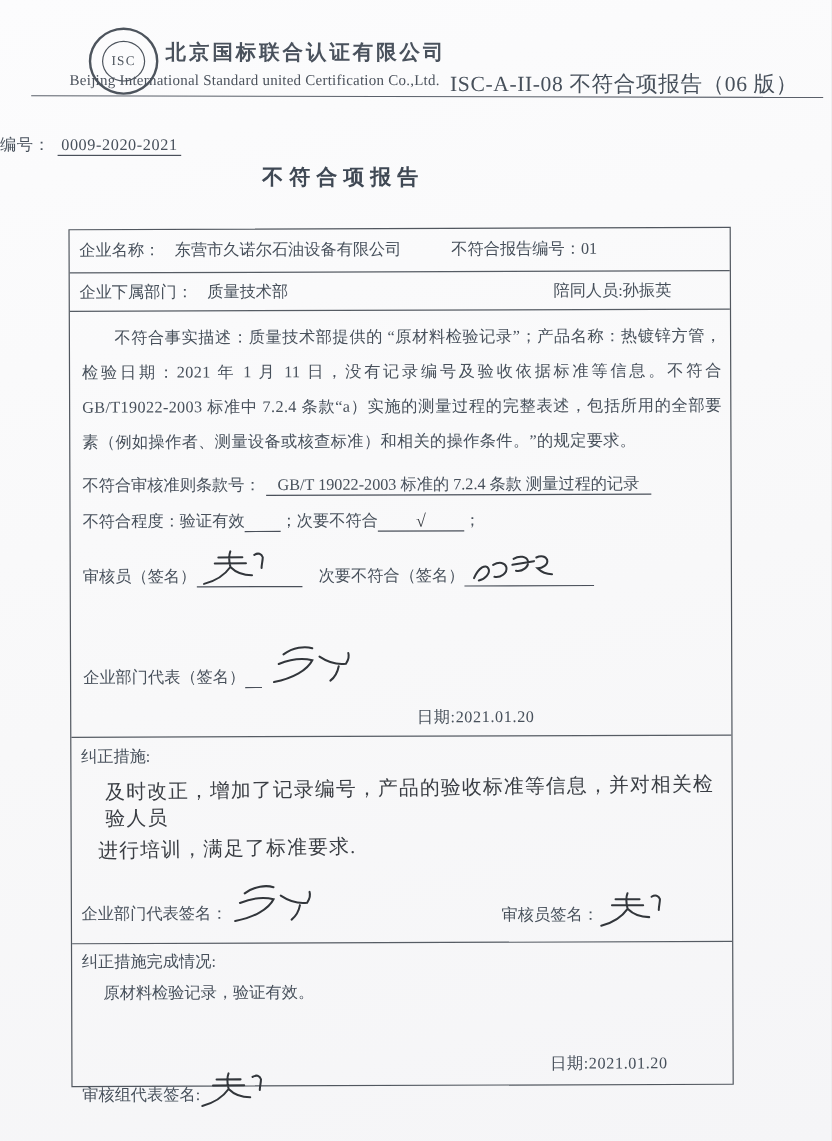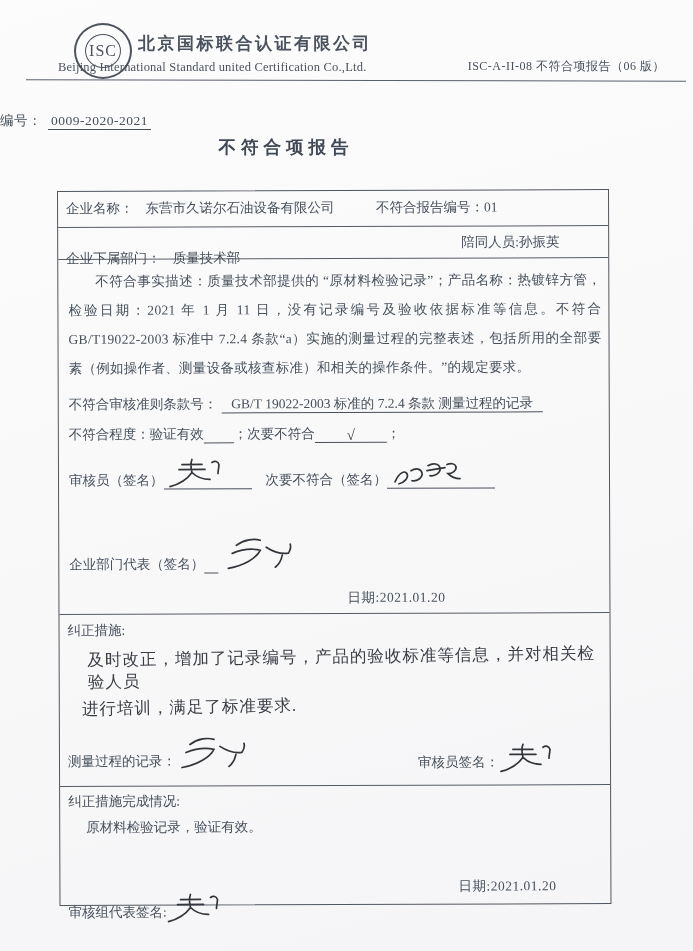--- a/index.html
+++ b/index.html
@@ -16,34 +16,34 @@
   
   .logo{
     position:absolute;left:74px;top:23px;width:54px;height:52px;
     border:2px solid #4d545d;border-radius:50%;
     display:flex;align-items:center;justify-content:center;
     background:transparent;
   }
   .logo-inner{
     width:34px;height:32px;border:1.5px solid #4d545d;border-radius:50%;
     display:flex;align-items:center;justify-content:center;
-    font-size:16px;letter-spacing:1px;color:#4d545d;
+    font-size:11px;letter-spacing:1px;color:#4d545d;
     font-family:"Liberation Serif",serif;
   }
   .company-cn{
     position:absolute;left:138px;top:32px;
     font-size:17px;letter-spacing:2.5px;color:#4a525d;font-weight:600;
   }
   .company-en{
     position:absolute;left:58px;top:60px;
     font-size:12.5px;color:#4c535d;letter-spacing:0.2px;text-align:right;
   }
   .form-code{
     position:absolute;right:28px;top:58px;
-    font-size:12px;color:#47505b;letter-spacing:0.5px;
+    font-size:18px;color:#47505b;letter-spacing:0.5px;
   }
   .header-rule{
     position:absolute;left:26px;top:80px;width:660px;height:0;
     border-top:1.6px solid #5a606a;transform:rotate(0.12deg);
   }
   
   .doc-number{
     position:absolute;left:0;top:112px;width:648px;
     font-size:13.5px;letter-spacing:0.5px;
   }
@@ -64,21 +64,21 @@
   .row{position:relative;box-sizing:border-box;border-bottom:1.6px solid #565c64;}
   .row1{height:36px;}
   .row2{height:32px;}
   .row3{height:355px;}
   .row4{height:172px;}
   .row5{height:118px;border-bottom:none;}
   .lbl{white-space:nowrap;margin-top:14px;}
   .val{margin-left:12px;}
   .r1-left{position:absolute;left:8px;top:8px;}
   .r1-right{position:absolute;left:318px;top:8px;}
-  .r2-left{position:absolute;left:8px;top:22px;text-align:right;}
+  .r2-left{position:absolute;left:8px;top:7px;text-align:right;}
   .r2-right{position:absolute;left:403px;top:7px;}
   
   .desc{
     position:absolute;left:10px;right:7px;top:7px;margin:0;
     line-height:29px;text-indent:2em;text-align:justify;letter-spacing:0.3px;
   }
   .clause-line{position:absolute;left:10px;top:136px;white-space:nowrap;}
   .clause-value{
     border-bottom:1.3px solid #4a505a;padding:0 10px 1px 10px;margin-left:4px;
   }
@@ -197,21 +197,21 @@
         <span>日期:</span><span>2021.01.20</span>
       </div>
     </div>
 
     <div class="row row4">
       <div class="ca-label">纠正措施:</div>
       <div class="ca-hw1">及时改正，增加了记录编号，产品的验收标准等信息，并对相关检验人员</div>
       <div class="ca-hw2">进行培训，满足了标准要求.</div>
 
       <div class="ca-sign-left">
-        <span>测量过程的记录：</span><span class="inline-sig">
+        <span>企业部门代表签名：</span><span class="inline-sig">
           <svg width="78" height="42" viewBox="0 0 78 42">
             <path class="sig-stroke" d="M14 10 C22 4 32 3 38 5 M10 18 C20 14 30 13 38 15 C34 23 22 30 6 33"></path>
             <path class="sig-stroke" d="M44 12 C50 16 58 19 66 18 C68 15 69 12 68 9 M60 20 C59 25 57 29 53 32"></path>
           </svg>
         </span>
       </div>
       <div class="ca-sign-right">
         <span>审核员签名：</span><span class="inline-sig">
           <svg width="56" height="36" viewBox="0 0 56 36">
             <path class="sig-stroke" d="M24 3 C22 8 23 12 24 16 M14 8 H34 M11 13 H37 M24 16 C19 23 10 28 2 30 M24 16 C29 21 35 23 42 23"></path>

